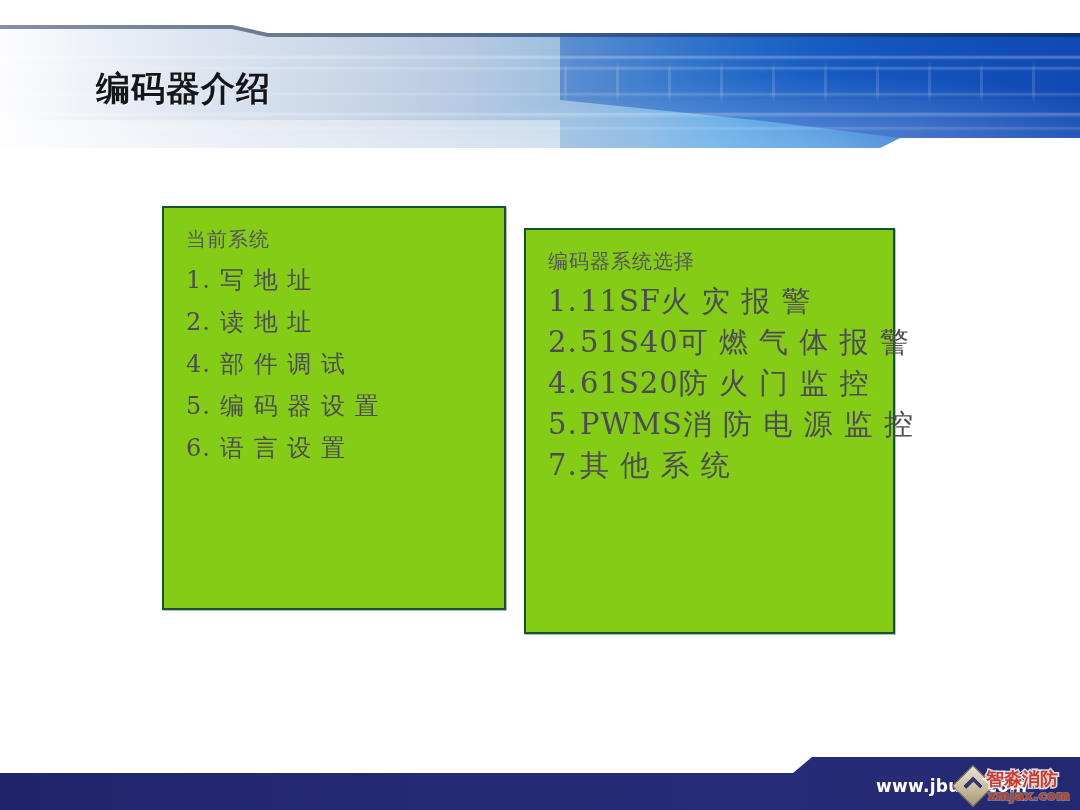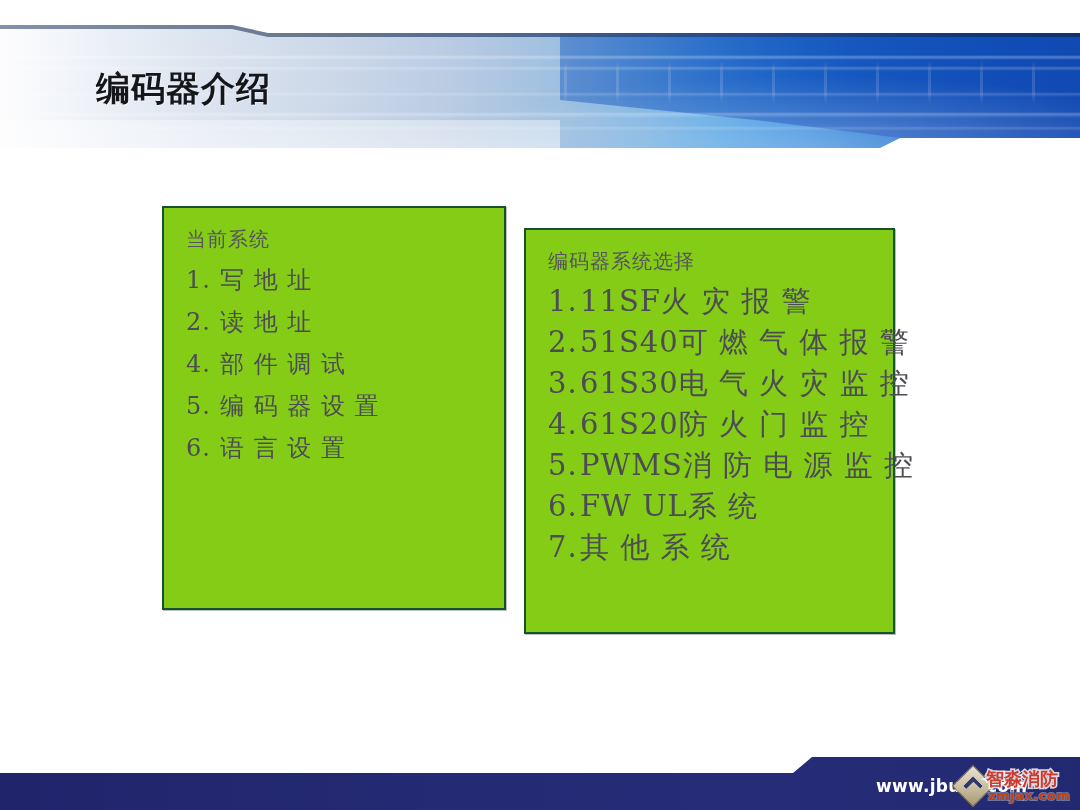--- a/index.html
+++ b/index.html
@@ -278,30 +278,24 @@
   <div class="box-inner">
     <div class="box-heading">编码器系统选择</div>
     <ul class="menu-list">
       <li>
         <span class="idx">1.</span><span>11SF火 灾 报 警</span>
       </li>
       <li>
         <span class="idx">2.</span><span>51S40可 燃 气 体 报 警</span>
       </li>
       <li>
-        <span class="idx">3.</span><span>61S30电 气 火 灾 监 控</span>
-      </li>
-      <li>
         <span class="idx">4.</span><span>61S20防 火 门 监 控</span>
       </li>
       <li>
         <span class="idx">5.</span><span>PWMS消 防 电 源 监 控</span>
-      </li>
-      <li>
-        <span class="idx">6.</span><span>FW  UL系 统</span>
       </li>
       <li>
         <span class="idx">7.</span><span>其 他 系 统</span>
       </li>
     </ul>
   </div>
 </div>
 
 <div id="footer-bar"></div>
 <div id="footer-url">www.jbufa.com</div>

